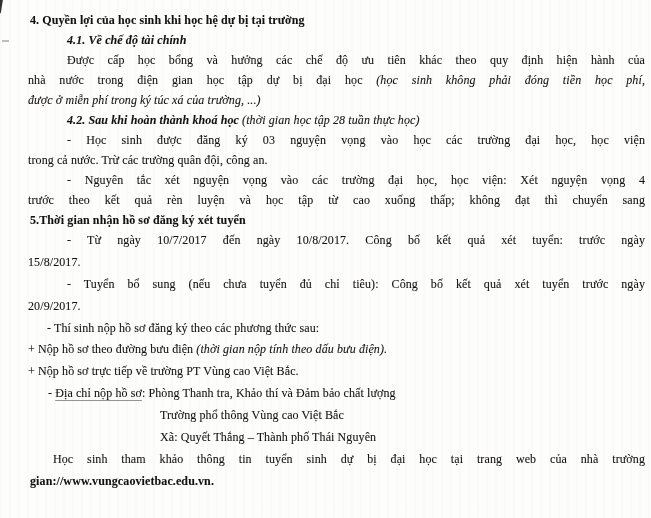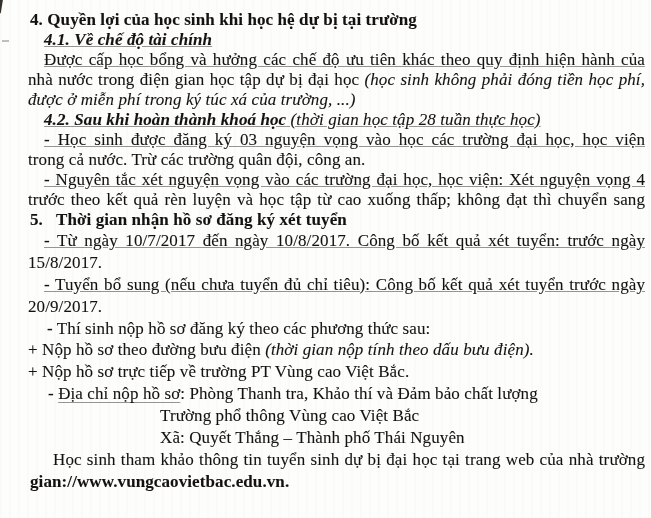--- a/index.html
+++ b/index.html
@@ -17,38 +17,38 @@
     padding:10px 6px 0 28px;
     background:
       repeating-linear-gradient(90deg, rgba(0,0,0,0.012) 0 2px, rgba(0,0,0,0) 2px 9px),
       #fdfdfc;
     -webkit-text-stroke:0.2px rgba(25,22,18,0.45);
   }
   .ln{
     position:relative;
     height:20px;
     line-height:20px;
-    font-size:17px;
+    font-size:12px;
     letter-spacing:0.1px;
   }
   .lg{height:21.9px;line-height:21.9px;}
   .nw{white-space:nowrap;}
   .jst{text-align:justify;text-align-last:justify;}
   .b{font-weight:bold;}
   .i{font-style:italic;}
   .bi{font-weight:bold;font-style:italic;}
   .u{text-decoration:underline;text-underline-offset:2.5px;}
   .ml2{margin-left:2px;}
   .ml19{margin-left:19px;}
   .ml20{margin-left:20px;}
   .ml27{margin-left:25px;}
-  .ml33{margin-left:16px;text-decoration:underline;}
+  .ml33{margin-left:39px;}
   .ml60{}
   .ml132{margin-left:132px;}
-  .tab{margin-left:13px;}
+  .tab{}
   .art-corner{
     position:absolute;left:0;top:-1px;width:3px;height:14px;
     background:#35322e;transform:rotate(9deg);transform-origin:top left;
   }
   .art-dash{
     position:absolute;left:2px;top:40px;width:7px;height:2px;background:#c2bfba;
   }
 </style>
 </head>
 <body>

